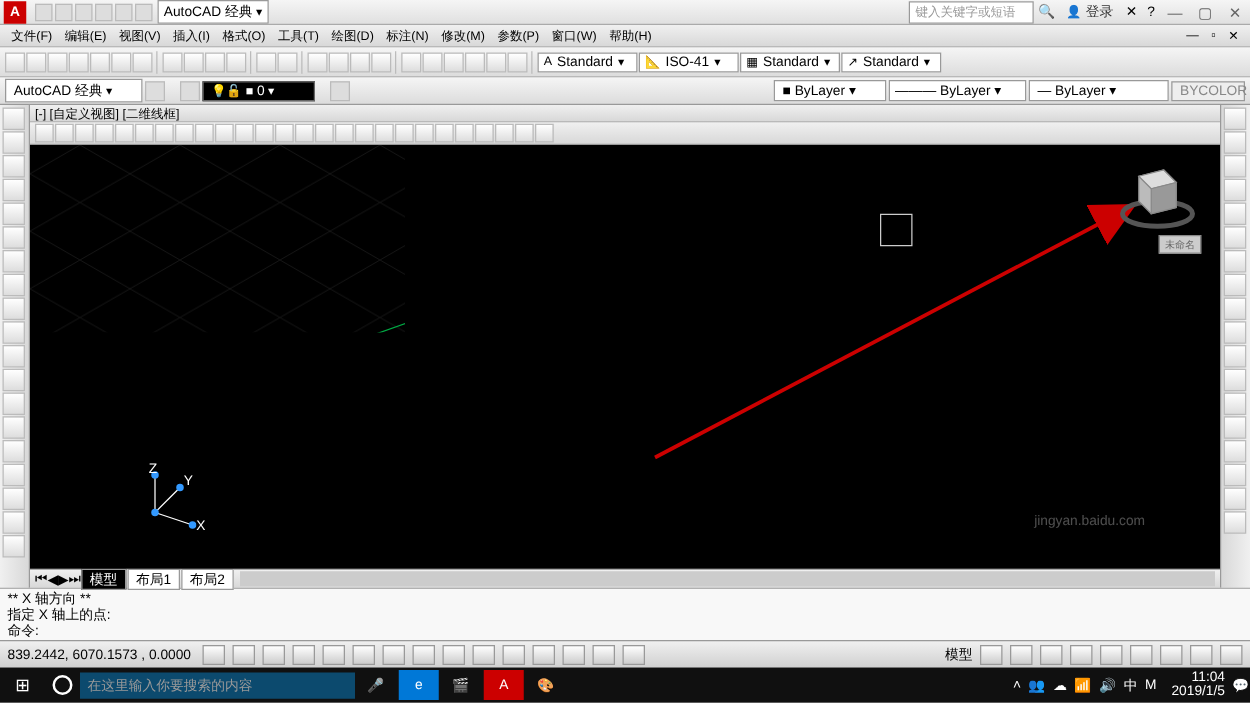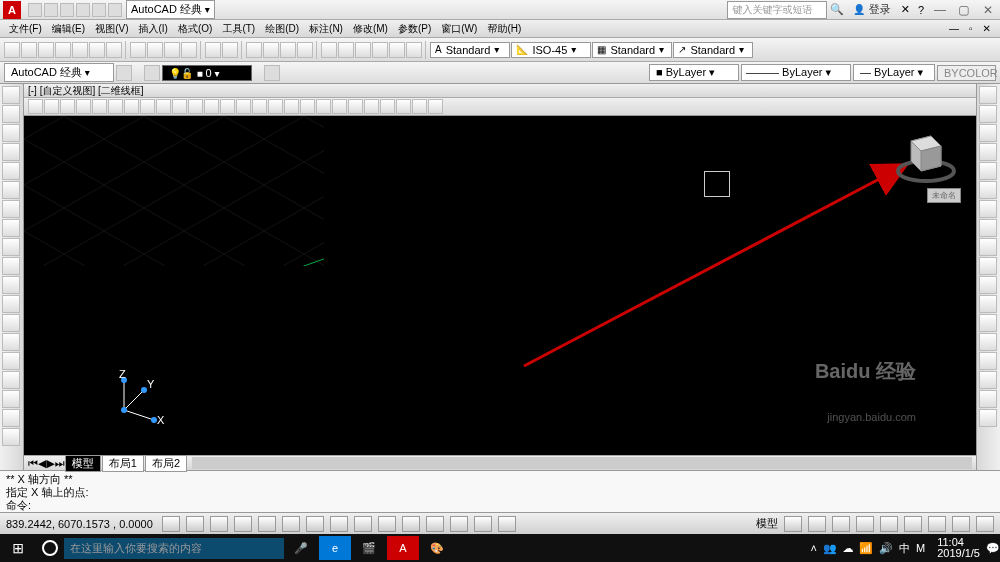--- a/index.html
+++ b/index.html
@@ -44,21 +44,21 @@
 .statusbar{height:22px;background:linear-gradient(#f0f0f0,#d0d0d0);display:flex;align-items:center;padding:0 6px;gap:6px;font-size:10px;border-top:1px solid #999}
 .statusbar .coords{width:150px}
 .statusbar .sbtn{width:18px;height:16px;background:linear-gradient(#fff,#ccc);border:1px solid #999}
 .taskbar{height:28px;background:#101010;display:flex;align-items:center;color:#fff}
 .taskbar .win{width:36px;text-align:center;font-size:14px}
 .taskbar .cortana{width:16px;height:16px;border:2px solid #fff;border-radius:50%;margin:0 6px}
 .taskbar .search{flex:0 0 220px;background:#0c4a6e;padding:3px 6px;color:#999;font-size:11px}
 .taskbar .tbicon{width:32px;height:24px;margin:0 1px;display:flex;align-items:center;justify-content:center}
 .taskbar .spacer{flex:1}
 .taskbar .tray{display:flex;align-items:center;gap:6px;padding:0 6px;font-size:10px}
-.taskbar .clock{text-align:left;line-height:11px;padding:0 6px}
+.taskbar .clock{text-align:right;line-height:11px;padding:0 6px}
 .watermark{position:absolute;right:60px;bottom:70px;color:rgba(255,255,255,0.4);font-size:20px;font-weight:bold}
 .watermark2{position:absolute;right:60px;bottom:32px;color:rgba(255,255,255,0.3);font-size:11px}
 </style>
 </head>
 <body>
 
 <div class="menubar">
   <div class="logo">A</div>
   <div class="qat">
     <span></span>
@@ -124,37 +124,37 @@
   <span class="btn"></span>
   <span class="sep"></span>
   <span class="btn"></span>
   <span class="btn"></span>
   <span class="btn"></span>
   <span class="btn"></span>
   <span class="btn"></span>
   <span class="btn"></span>
   <span class="sep"></span>
   <div class="dd" style="width:80px">A <span>Standard</span> ▾</div>
-  <div class="dd" style="width:80px">📐 <span>ISO-45</span> ▾</div>
+  <div class="dd" style="width:80px">📐 <span>ISO-41</span> ▾</div>
   <div class="dd" style="width:80px">▦ <span>Standard</span> ▾</div>
   <div class="dd" style="width:80px">↗ <span>Standard</span> ▾</div>
 </div>
 
 <div class="tb2">
   <div class="workspace-dd"><span>AutoCAD 经典</span> ▾</div>
   <span class="btn" style="width:16px;height:16px;background:#ddd;border:1px solid #bbb;display:inline-block"></span>
   <span style="width:8px"></span>
   <span class="btn" style="width:16px;height:16px;background:#ddd;border:1px solid #bbb;display:inline-block"></span>
   <div class="layer-dd">💡🔓 ■ <span>0</span> ▾</div>
   <span style="width:8px"></span>
   <span class="btn" style="width:16px;height:16px;background:#ddd;border:1px solid #bbb;display:inline-block"></span>
   <div style="flex:1"></div>
   <div class="dd" style="background:#fff;border:1px solid #999;padding:1px 6px;width:90px">■ <span>ByLayer</span> ▾</div>
   <div class="dd" style="background:#fff;border:1px solid #999;padding:1px 4px;width:110px">——— <span>ByLayer</span> ▾</div>
-  <div class="dd" style="background:#fff;border:1px solid #999;padding:1px 6px;width:82px">— <span>ByLayer</span> ▾</div>
+  <div class="dd" style="background:#fff;border:1px solid #999;padding:1px 6px;width:112px">— <span>ByLayer</span> ▾</div>
   <div class="dd" style="background:#eee;border:1px solid #999;padding:1px 6px;width:59px;color:#888">BYCOLOR</div>
 </div>
 
 <div class="main">
   <div class="ltb">
     <span></span>
     <span></span>
     <span></span>
     <span></span>
     <span></span>
@@ -236,21 +236,20 @@
         <text x="38" y="18" fill="#fff" font-size="9">Y</text>
         <text x="10" y="8" fill="#fff" font-size="9">Z</text>
       </svg>
       <svg class="viewcube" viewBox="0 0 60 60">
         <ellipse cx="30" cy="45" rx="28" ry="10" fill="none" stroke="#555" stroke-width="4"></ellipse>
         <path d="M15 15 L35 10 L45 20 L45 40 L25 45 L15 35 Z" fill="#bbb" stroke="#888"></path>
         <path d="M15 15 L35 10 L45 20 L25 25 Z" fill="#ddd" stroke="#888"></path>
         <path d="M25 25 L45 20 L45 40 L25 45 Z" fill="#999" stroke="#888"></path>
       </svg>
       <div style="position:absolute;right:15px;top:72px;background:#ccc;border:1px solid #888;font-size:8px;padding:1px 4px;color:#666">未命名</div>
-      <div class="watermark">Baidu 经验</div>
       <div class="watermark2">jingyan.baidu.com</div>
     </div>
     <div class="tabs">
       <span>⏮</span>
       <span>◀</span>
       <span>▶</span>
       <span>⏭</span>
       <span class="tab active">模型</span>
       <span class="tab">布局1</span>
       <span class="tab">布局2</span>

